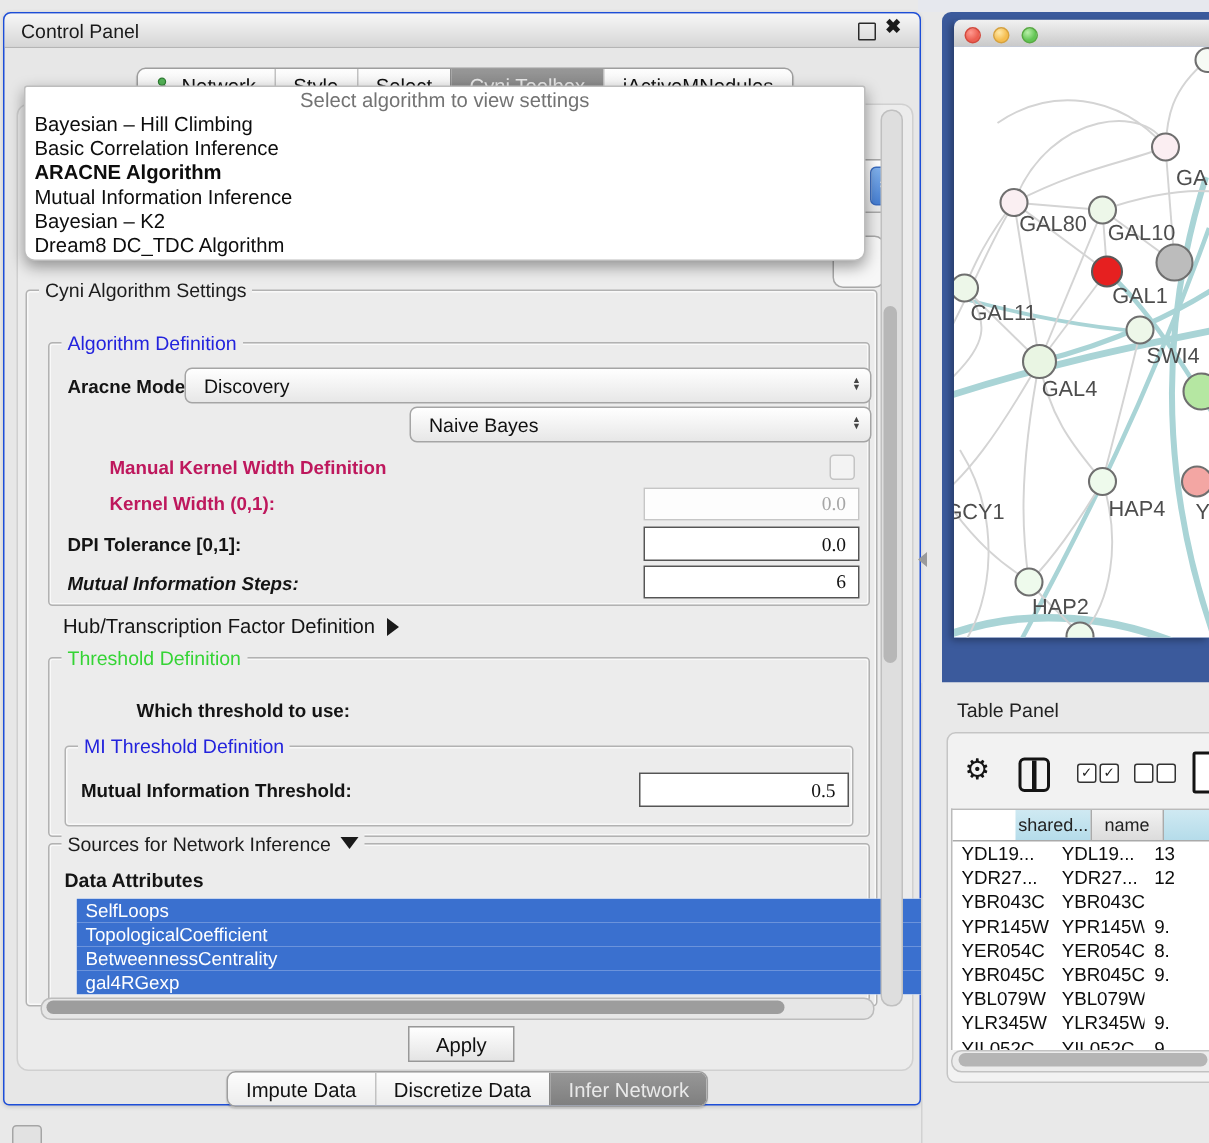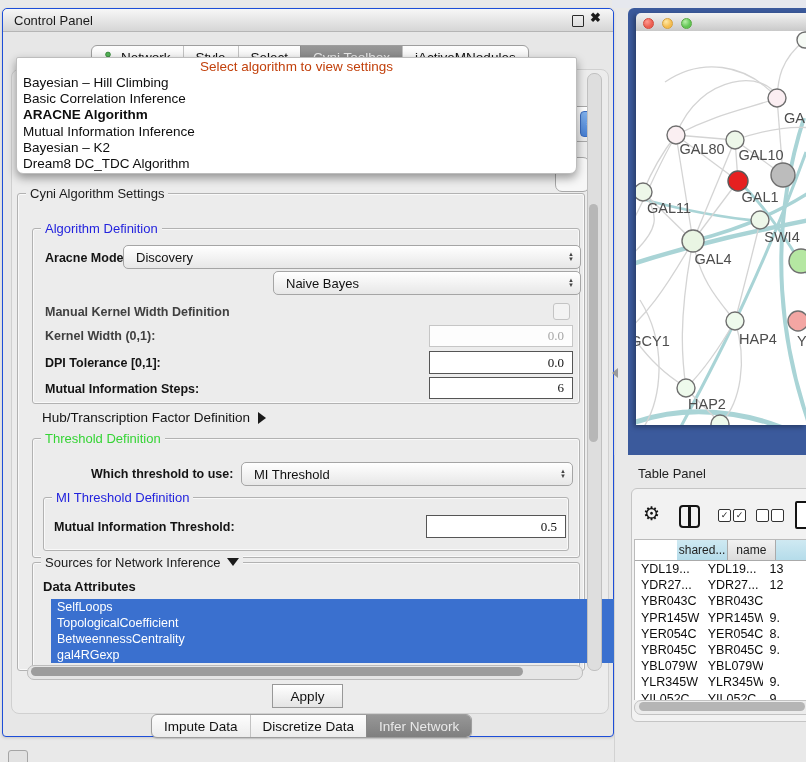--- a/index.html
+++ b/index.html
@@ -44,21 +44,21 @@
     border-radius:7px;z-index:5;}
   .vscroll-thumb{position:absolute;left:1px;width:9px;background:#b7b7b7;border-radius:5px;}
 
   
   .group{border:1px solid #b2b2b2;border-radius:3px;box-shadow:inset 0 0 0 1px rgba(255,255,255,.7);}
   .legend{position:absolute;top:-8px;left:8px;background:#ececec;padding:0 4px;font-size:13px;color:#1c1c1c;white-space:nowrap;}
   .legend.blue{color:#2323dd;}
   .legend.green{color:#35d435;}
 
   .lbl{font-size:12.5px;font-weight:bold;color:#141414;white-space:nowrap;}
-  .lbl.dis{color:#404040;}
+  .lbl.dis{color:#be185d;margin-left:28px;}
 
   .combo{display:flex;align-items:center;background:linear-gradient(#ffffff,#e7e7e7);
     border:1px solid #a5a5a5;border-radius:5px;font-size:13px;color:#111;padding:0 6px 0 12px;}
   .combo .val{flex:1;}
   .stepper{display:flex;flex-direction:column;align-items:center;font-size:6px;line-height:5px;color:#444;}
 
   .field{background:#fff;border:1px solid #555;font-size:13px;color:#111;text-align:right;
     padding:0 8px;box-sizing:border-box;font-family:Liberation Serif, serif;}
   .field.dis{border:1px solid #c6c6c6;color:#a6a6a6;background:#fdfdfd;}
 
@@ -112,21 +112,21 @@
   .th.blue{background:linear-gradient(#cfe9f2,#b5dcea);}
   .th.gray{background:linear-gradient(#f2f2f2,#dcdcdc);}
   .trow{display:flex;height:16.2px;font-size:12.5px;color:#0d0d0d;}
   .td{box-sizing:border-box;overflow:hidden;white-space:nowrap;padding-left:6px;line-height:16.2px;}
   .tbl-hscroll{left:2px;top:211px;width:180px;height:13px;background:#ececec;border:1px solid #c2c2c2;border-radius:7px;}
   .tbl-hthumb{position:absolute;left:4px;top:1px;width:166px;height:9px;background:#b5b5b5;border-radius:5px;}
 
   
   .dd-popup{left:16px;top:57px;width:559px;height:115px;background:#fff;border:1px solid #bdbdbd;
     border-radius:2px 2px 7px 7px;box-shadow:0 4px 10px rgba(0,0,0,.38);z-index:60;}
-  .dd-placeholder{height:17px;line-height:17px;text-align:center;color:#c2410c;font-size:13.5px;}
+  .dd-placeholder{height:17px;line-height:17px;text-align:center;color:#737373;font-size:13.5px;}
   .dd-item{height:16.2px;line-height:16.2px;padding-left:6px;font-size:13.5px;color:#0d0d0d;white-space:nowrap;}
   .dd-item.bold{font-weight:bold;}
 </style>
 </head>
 <body>
 
 <div id="app">
 
   <div class="abs cp-window">
     <div class="abs cp-titlebar">
@@ -199,39 +199,32 @@
 
         <div class="abs lbl dis" style="left:12px;top:76px;">Manual Kernel Width Definition</div>
         <div class="abs checkbox" style="left:520px;top:74px;"></div>
 
         <div class="abs lbl dis" style="left:12px;top:100px;">Kernel Width (0,1):</div>
         <input class="abs field dis" style="left: 396px; top: 96px; width: 144px; height: 22px;" readonly="" value="0.0">
 
         <div class="abs lbl" style="left:12px;top:127px;">DPI Tolerance [0,1]:</div>
         <input class="abs field" style="left: 396px; top: 122px; width: 144px; height: 23px;" value="0.0">
 
-        <div class="abs lbl" style="left:12px;top:153px;">Mutual Information Steps:</div>
+        <div class="abs lbl" style="left:12px;top:153px;font-style:italic;">Mutual Information Steps:</div>
         <input class="abs field" style="left: 396px; top: 148px; width: 144px; height: 22px;" value="6">
       </div>
 
       <div class="abs" style="left:24px;top:216px;font-size:13.5px;color:#141414;">
         <span>Hub/Transcription Factor Definition</span><span class="arrow-right"></span>
       </div>
 
       <div class="abs group" style="left:14px;top:244px;width:546px;height:118px;">
         <span class="legend green">Threshold Definition</span>
 
         <div class="abs lbl" style="left:58px;top:28px;">Which threshold to use:</div>
-        <div class="abs combo" style="left:208px;top:23px;width:312px;height:22px;">
-          <span class="val">MI Threshold</span>
-          <span class="stepper">
-              <span>▲</span>
-              <span>▼</span>
-            </span>
-        </div>
 
         <div class="abs group" style="left:10px;top:58px;width:524px;height:52px;">
           <span class="legend blue" style="background:#ececec;">MI Threshold Definition</span>
           <div class="abs lbl" style="left:10px;top:22px;">Mutual Information Threshold:</div>
           <input class="abs field" style="left: 382px; top: 17px; width: 140px; height: 23px;" value="0.5">
         </div>
       </div>
 
       <div class="abs group" style="left:14px;top:368px;width:546px;height:104px;">
         <span class="legend"><span>Sources for Network Inference</span><span class="arrow-down"></span></span>

